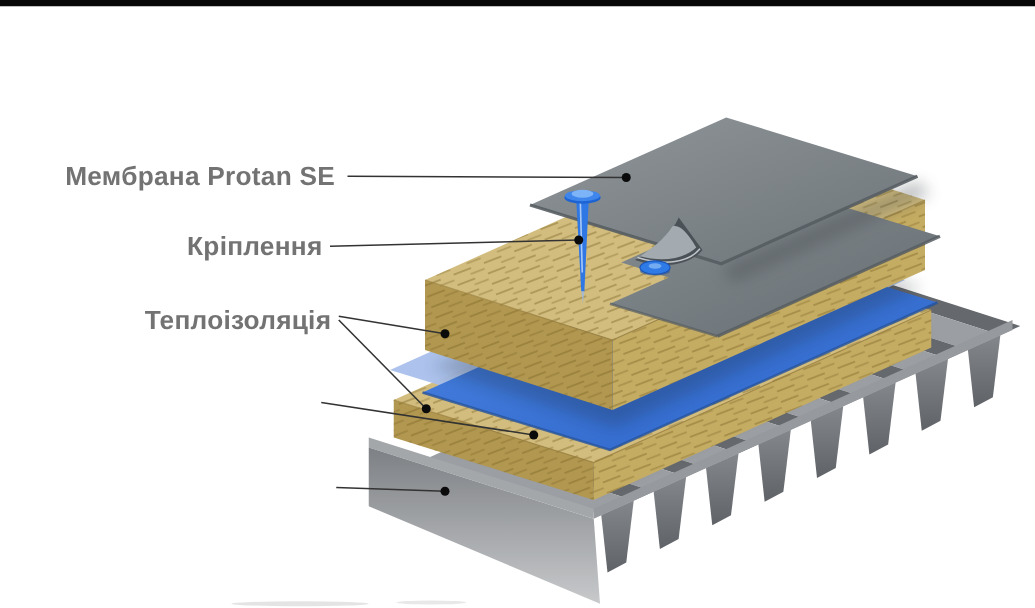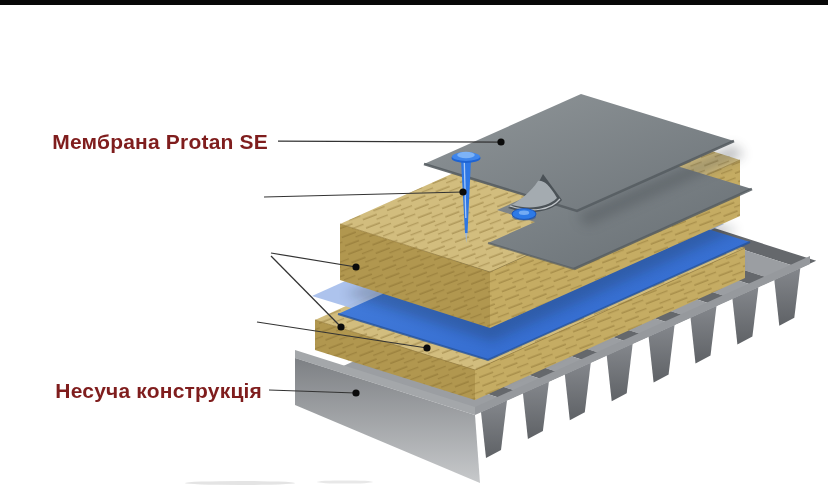--- a/index.html
+++ b/index.html
@@ -4,21 +4,21 @@
 <style>
   html,body{margin:0;padding:0;background:#ffffff;}
   .stage{
     position:relative;width:828px;height:486px;background:#ffffff;overflow:hidden;
     font-family:"Liberation Sans","DejaVu Sans",sans-serif;
   }
   .letterbox-top{position:absolute;left:0;top:0;width:828px;height:5px;background:#070707;}
   .scene{position:absolute;left:0;top:0;}
   .diagram-label{
     position:absolute;white-space:nowrap;font-weight:bold;font-size:21px;
-    color:#7f1d1d;letter-spacing:0.2px;text-align:right;
+    color:#737373;letter-spacing:0.2px;text-align:right;
   }
 </style>
 </head>
 <body>
 
 <div class="stage">
   <div class="letterbox-top"></div>
 
   <svg class="scene" width="828" height="486" viewBox="0 0 828 486">
     <defs>
@@ -153,17 +153,18 @@
       <circle cx="463" cy="192" r="3.6"></circle>
       <circle cx="356" cy="267" r="3.6"></circle>
       <circle cx="341" cy="327" r="3.6"></circle>
       <circle cx="427" cy="348" r="3.6"></circle>
       <circle cx="356" cy="393" r="3.6"></circle>
     </g>
   </svg>
 
   <div class="diagram-label" style="right:560px;top:130px;">Мембрана Protan SE</div>
 
+  <div class="diagram-label" style="right:570px;top:186px;">Кріплення</div>
+
+  <div class="diagram-label" style="right:563px;top:245px;">Теплоізоляція</div>
 
 
-
-  <div class="diagram-label" style="right:566px;top:379px;">Несуча конструкція</div>
 </div>
 
 </body></html>

